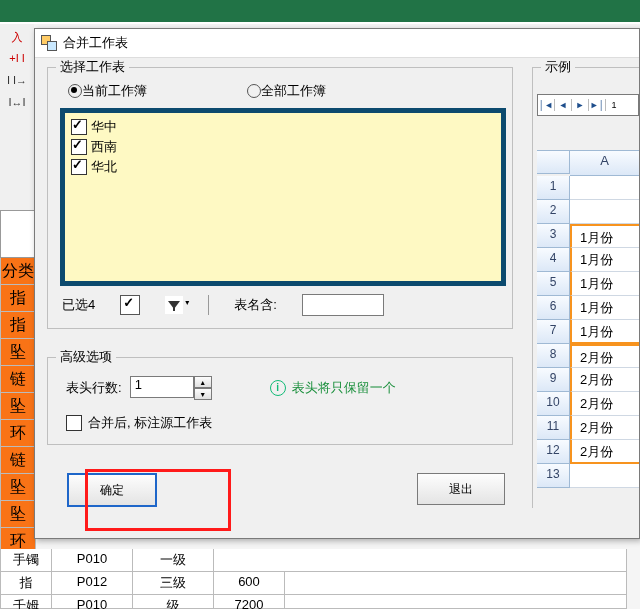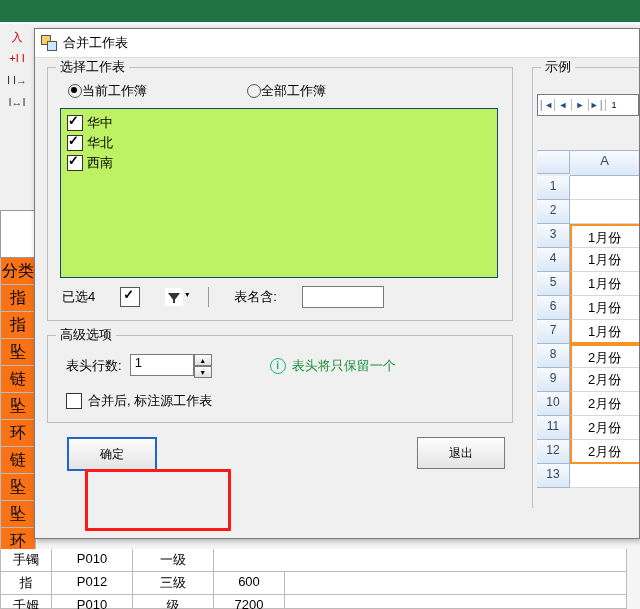--- a/index.html
+++ b/index.html
@@ -66,39 +66,39 @@
   }
   .title-icon .box { position: absolute; width: 8px; height: 8px; border: 1px solid #555; }
   .title-icon .b1 { left: 0; top: 0; background: #ffcc66; }
   .title-icon .b2 { left: 6px; top: 6px; background: #c9e8ff; }
   .title-text { font-size: 13px; color: #000; }
 
   .dialog-body { position: absolute; top: 28px; left: 0; right: 0; bottom: 0; padding: 10px 12px; }
 
   
   .groupbox {
-    border: 1px solid #bfbfbf; padding: 10px 12px 12px 12px; margin-bottom: 14px; position: relative;
+    border: 1px solid #bfbfbf; padding: 10px 12px 12px 12px; margin-bottom: 28px; position: relative;
   }
   .groupbox > .legend {
     position: absolute; top: -10px; left: 8px; background: #f0f0f0; padding: 0 4px; font-size: 13px;
   }
 
   
   .radio-row { display: flex; gap: 100px; padding: 4px 8px 8px 8px; }
   .radio { display: flex; align-items: center; }
   .radio-dot {
     width: 12px; height: 12px; border: 1px solid #555; border-radius: 50%; position: relative;
   }
   .radio-dot.checked::after {
     content: ""; position: absolute; left: 2px; top: 2px; width: 6px; height: 6px; background: #000; border-radius: 50%;
   }
 
   
   .listbox {
-    background: #bef264; border: 1px solid #0c4a6e; height: 160px; padding: 4px 6px;
+    background: #fef9c3; border: 5px solid #0c4a6e; height: 160px; padding: 4px 6px;
     overflow: hidden; width: 424px;
   }
   .check-row { display: flex; align-items: center; gap: 4px; height: 20px; }
   .checkbox {
     width: 14px; height: 14px; border: 1px solid #333; background: #fff; position: relative; flex-shrink: 0;
   }
   .checkbox.checked::after {
     content: "✓"; position: absolute; left: 0px; top: -3px; font-size: 13px; font-weight: bold; color: #000;
   }
 
@@ -163,21 +163,21 @@
   .nav-sep { width: 1px; height: 12px; background: #bbb; }
 
   .mini-grid {
     position: absolute; top: 82px; left: 4px; right: 0; border-top: 1px solid #9fb9d4;
   }
   .mg-head { display: flex; }
   .mg-corner { width: 32px; height: 22px; background: linear-gradient(#f8fbff,#dce8f7); border-right: 1px solid #9fb9d4; border-bottom: 1px solid #9fb9d4; }
   .mg-colA { flex: 1; height: 22px; background: linear-gradient(#f8fbff,#dce8f7); border-bottom: 1px solid #9fb9d4; text-align: center; padding-top: 2px; color: #4a6; color:#346; }
   .mg-row { display: flex; height: 24px; }
   .mg-rowhead { width: 32px; background: linear-gradient(#f8fbff,#dce8f7); border-right: 1px solid #9fb9d4; border-bottom: 1px solid #9fb9d4; text-align: center; padding-top: 3px; font-size: 12px; color: #346; }
-  .mg-cell { flex: 1; background: #fff; border-bottom: 1px solid #cfd8e3; padding: 3px 2px 0 16px; font-size: 13px; }
+  .mg-cell { flex: 1; background: #fff; border-bottom: 1px solid #cfd8e3; padding: 3px 2px 0 8px; font-size: 13px; }
   .mg-cell.hl { border-left: 2px solid #f7931e; }
   .mg-hl-group-top { border-top: 2px solid #f7931e; }
   .mg-hl-group-bottom { border-bottom: 2px solid #f7931e !important; }
 
   .txt-input {
     width: 80px; height: 20px; background: #fff; border: 1px solid #7a7a7a;
   }
 </style>
 </head>
 <body>
@@ -257,25 +257,25 @@
           </div>
         </div>
 
         <div class="listbox">
           <div class="check-row">
             <span class="checkbox checked"></span>
             <span>华中</span>
           </div>
           <div class="check-row">
             <span class="checkbox checked"></span>
-            <span>华北</span>
+            <span>西南</span>
           </div>
           <div class="check-row">
             <span class="checkbox checked"></span>
-            <span>西南</span>
+            <span>华北</span>
           </div>
         </div>
 
         <div class="selcount-row">
           <span>已选4</span>
           <span class="icon-btn">
             <span class="checkbox checked" style="border:none"></span>
           </span>
           <span class="icon-btn" style="border:none">
             <span class="funnel"></span>

